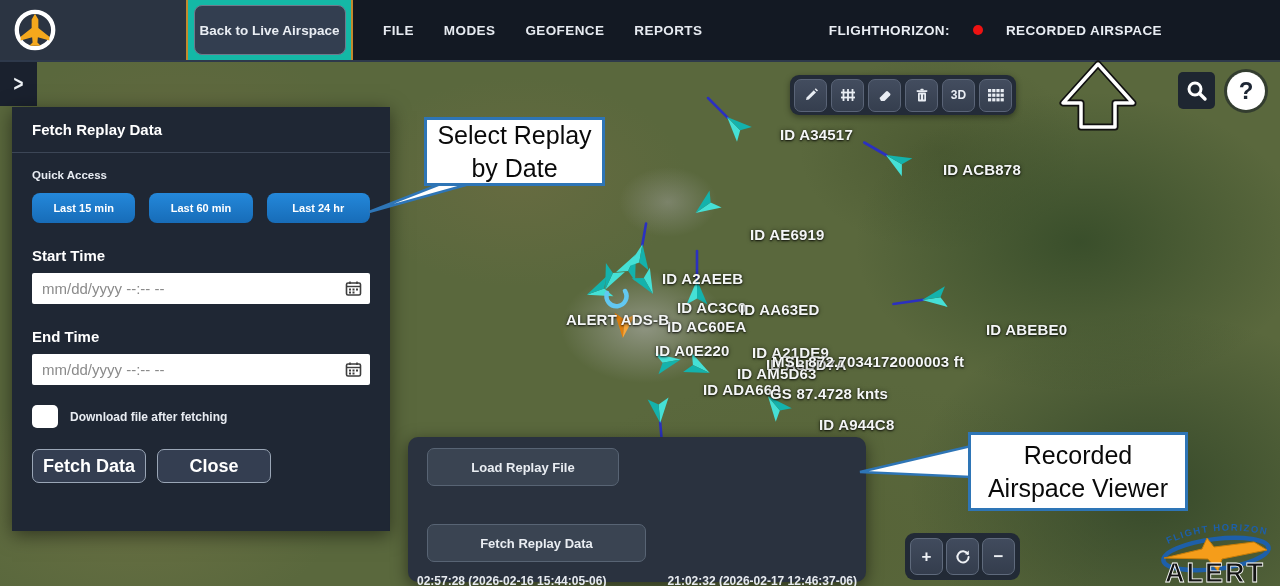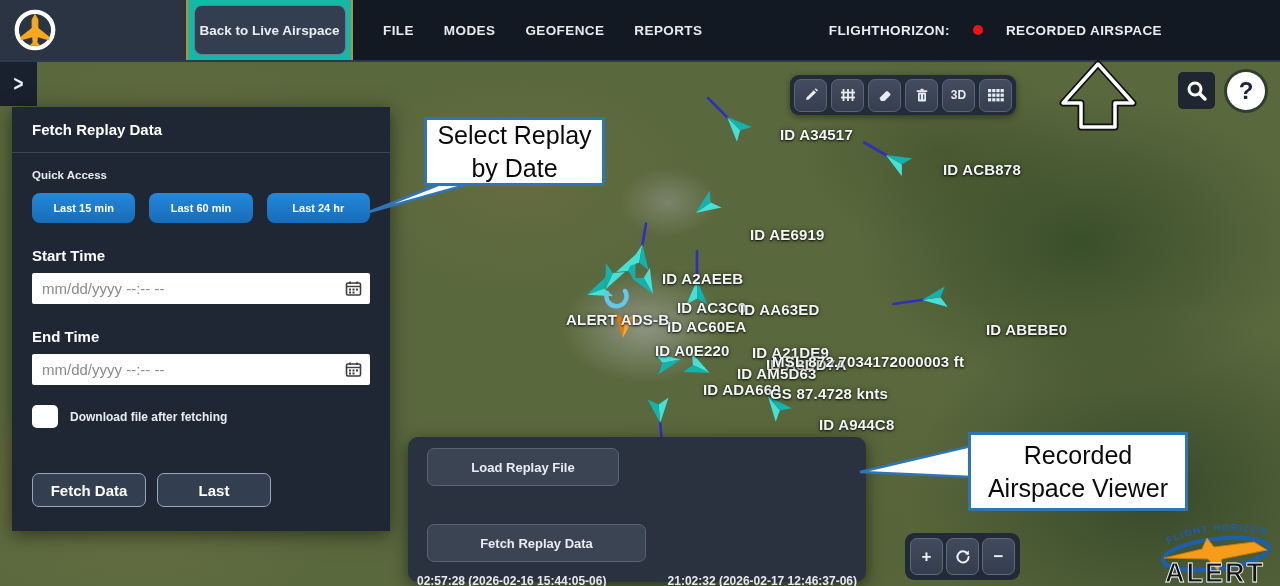--- a/index.html
+++ b/index.html
@@ -62,21 +62,21 @@
   .fld-label { color:#fff; font-weight:bold; font-size:15px; margin-top:24px; margin-bottom:9px; }
   .input-wrap { height:31px; background:#fff; border-radius:2px; display:flex; align-items:center; padding:0 8px 0 10px; }
   .input-wrap input { flex:1; border:none; outline:none; font-size:15px; color:#333;
     font-family:"Liberation Sans",sans-serif; background:transparent; }
   .input-wrap input::placeholder { color:#8b8b8b; }
   .cb-row { display:flex; align-items:center; gap:12px; margin-top:20px; }
   .checkbox { width:26px; height:23px; background:#fff; border-radius:5px; cursor:pointer; }
   .cb-label { color:#e8ecf2; font-weight:bold; font-size:12px; }
   .panel-btn-row { display:flex; gap:11px; margin-top:21px; }
   .panel-btn { width:114px; height:34px; background:#343e51; border:1.5px solid #9aa6b6; border-radius:7px;
-    color:#fff; font-weight:bold; font-size:15px; font-family:"Liberation Sans",sans-serif; cursor:pointer;margin-top:24px; }
+    color:#fff; font-weight:bold; font-size:18px; font-family:"Liberation Sans",sans-serif; cursor:pointer; }
 
   
   .map-toolbar { position:absolute; left:790px; top:75px; height:40px; background:#232b38;
     border-radius:9px; display:flex; align-items:center; gap:4px; padding:0 4px; box-shadow:0 2px 6px rgba(0,0,0,.4); }
   .tool-btn { width:33px; height:33px; background:linear-gradient(#434d5f,#353e4e); border:1px solid #5a6477;
     border-radius:7px; display:flex; align-items:center; justify-content:center; cursor:pointer;
     color:#e9edf3; font-weight:bold; font-size:12px; }
   .search-btn { position:absolute; left:1178px; top:72px; width:37px; height:37px; background:#1e2631;
     border-radius:5px; display:flex; align-items:center; justify-content:center; cursor:pointer; }
   .help-btn { position:absolute; left:1227px; top:72px; width:38px; height:38px; border-radius:50%;
@@ -317,21 +317,21 @@
             <rect x="4" y="11.5" width="2" height="2" fill="#3d3d3d"></rect>
           <rect x="7.5" y="11.5" width="2" height="2" fill="#3d3d3d"></rect>
         </svg>
       </div>
       <div class="cb-row">
         <div class="checkbox"></div>
         <div class="cb-label">Download file after fetching</div>
       </div>
       <div class="panel-btn-row">
         <button class="panel-btn">Fetch Data</button>
-        <button class="panel-btn">Last</button>
+        <button class="panel-btn">Close</button>
       </div>
     </div>
   </div>
 
   <div class="map-toolbar">
     <div class="tool-btn">
       <svg width="16" height="16" viewBox="0 0 16 16">
         <path d="M3,13 L3.6,10.4 L10.8,3.2 L13,5.4 L5.8,12.6 Z" fill="#e9edf3"></path>
         <path d="M11.7,2.3 L12.8,1.2 L15,3.4 L13.9,4.5 Z" fill="#e9edf3"></path>
       </svg>

